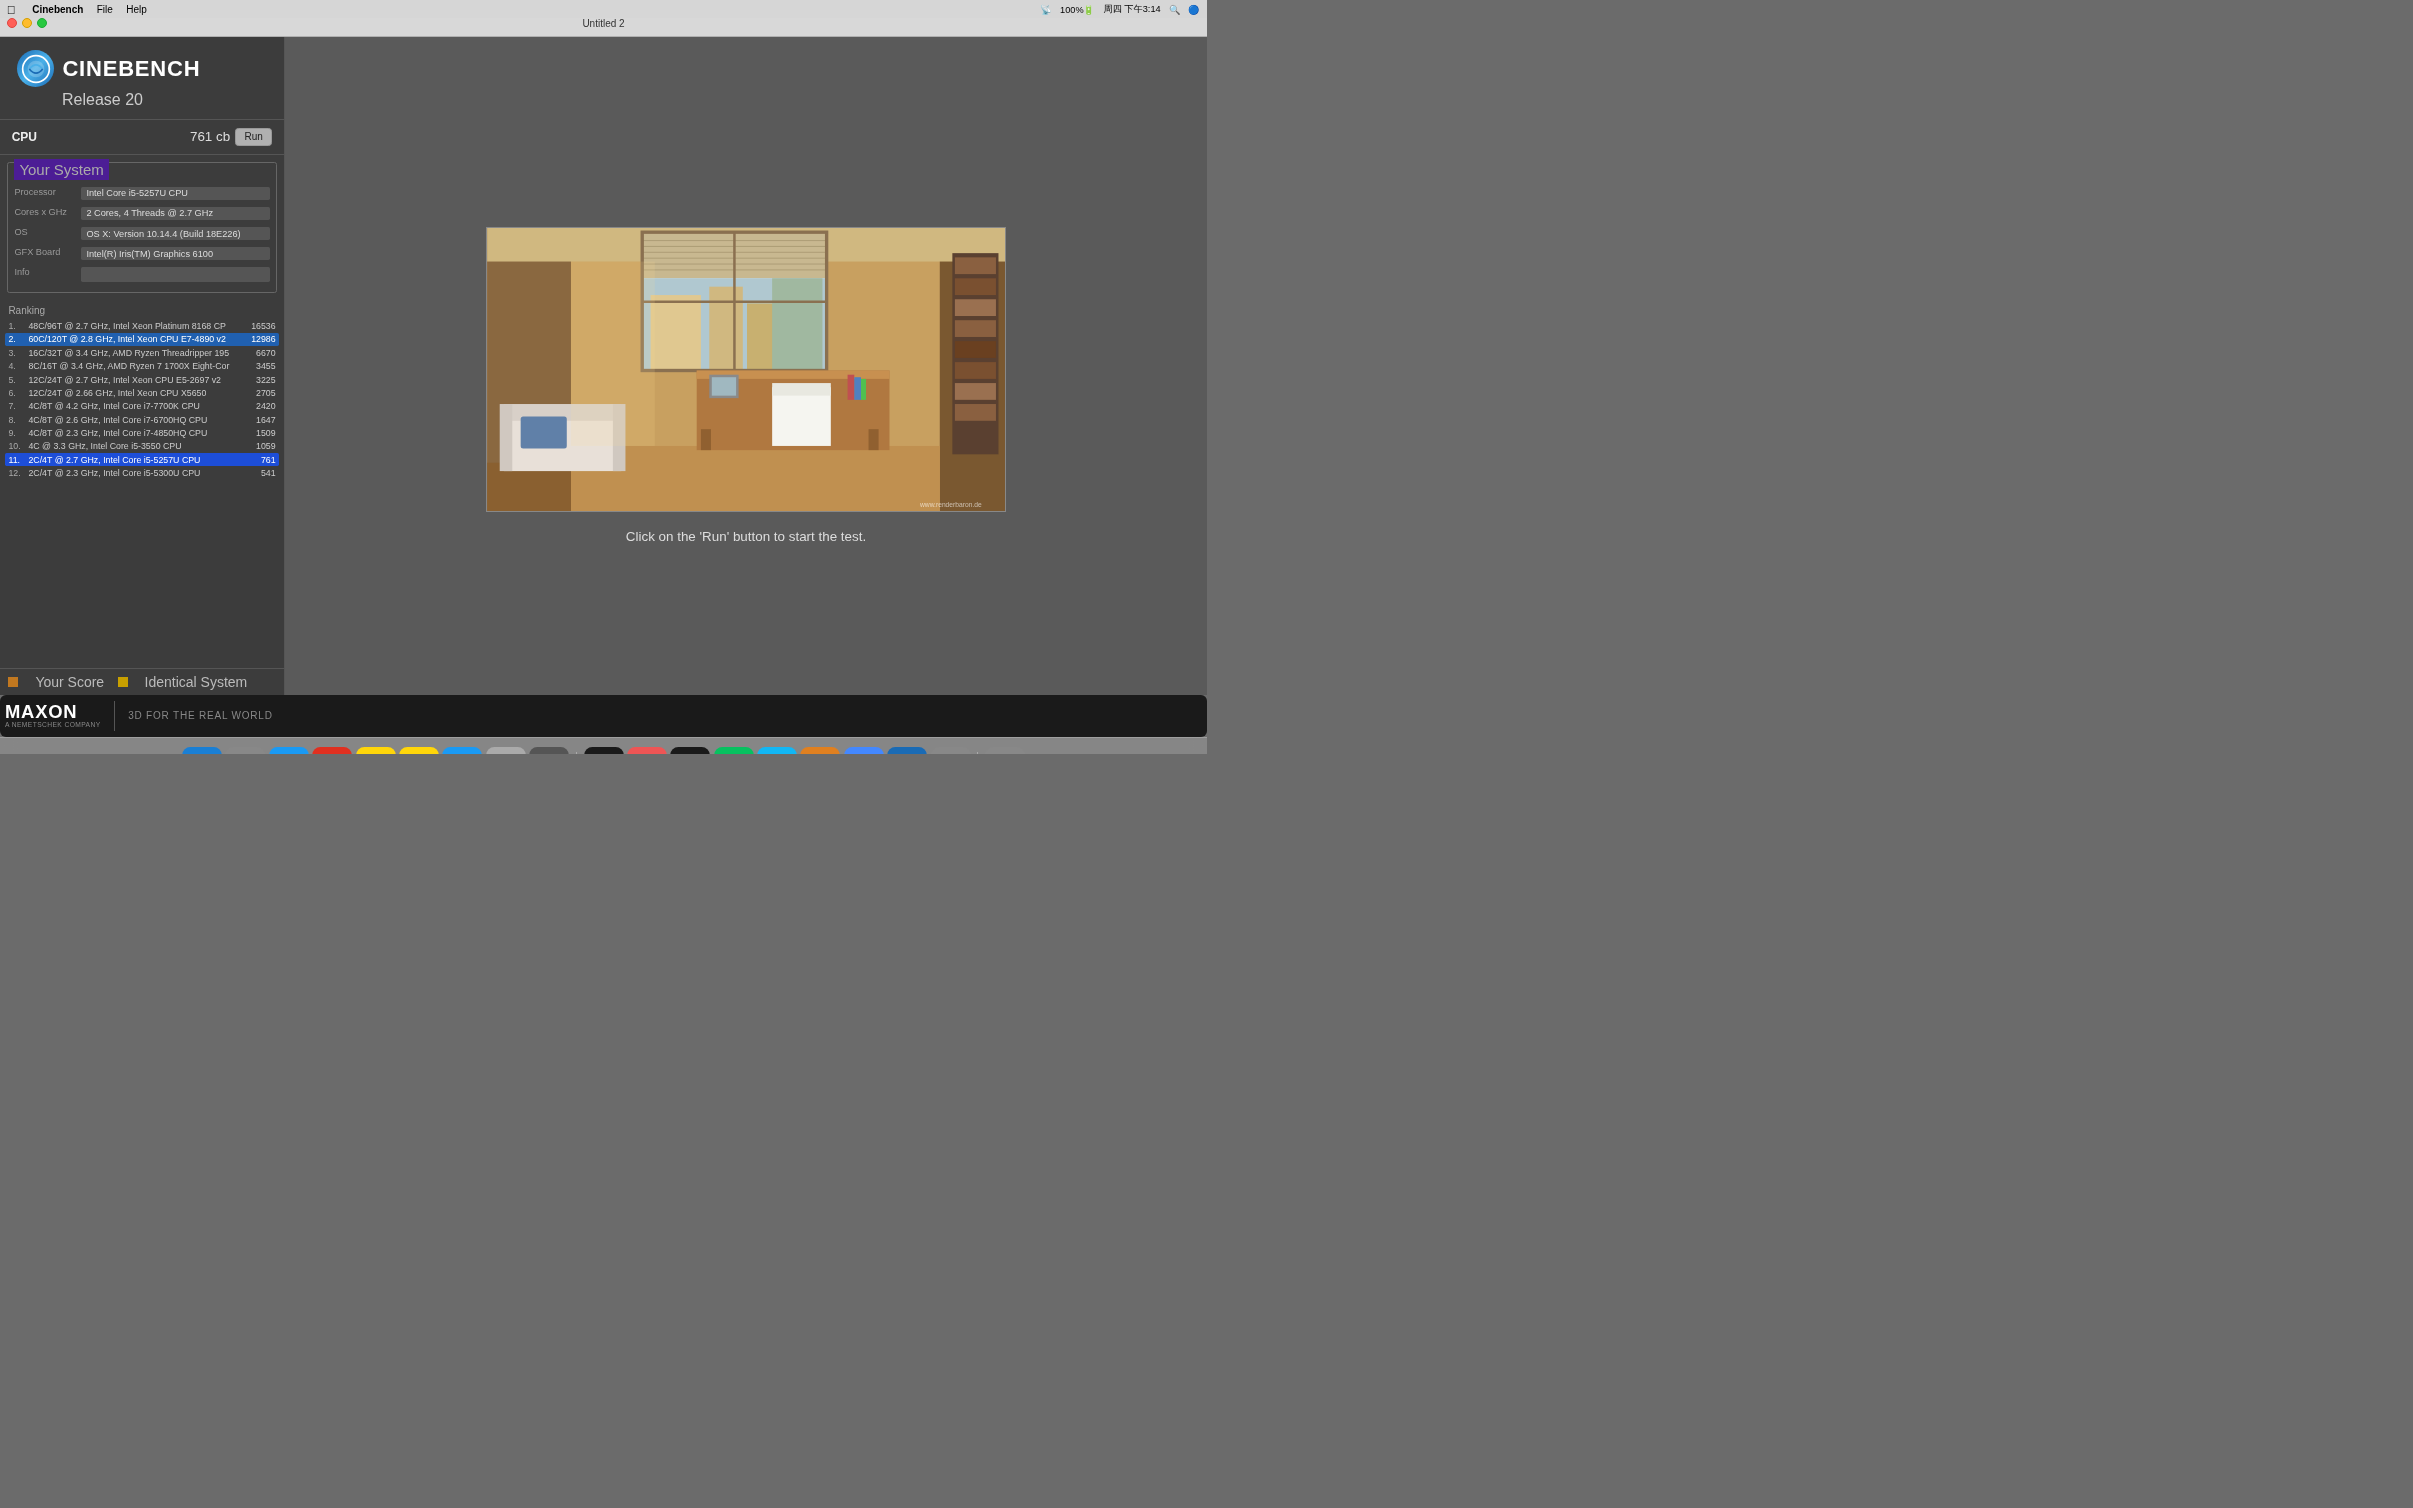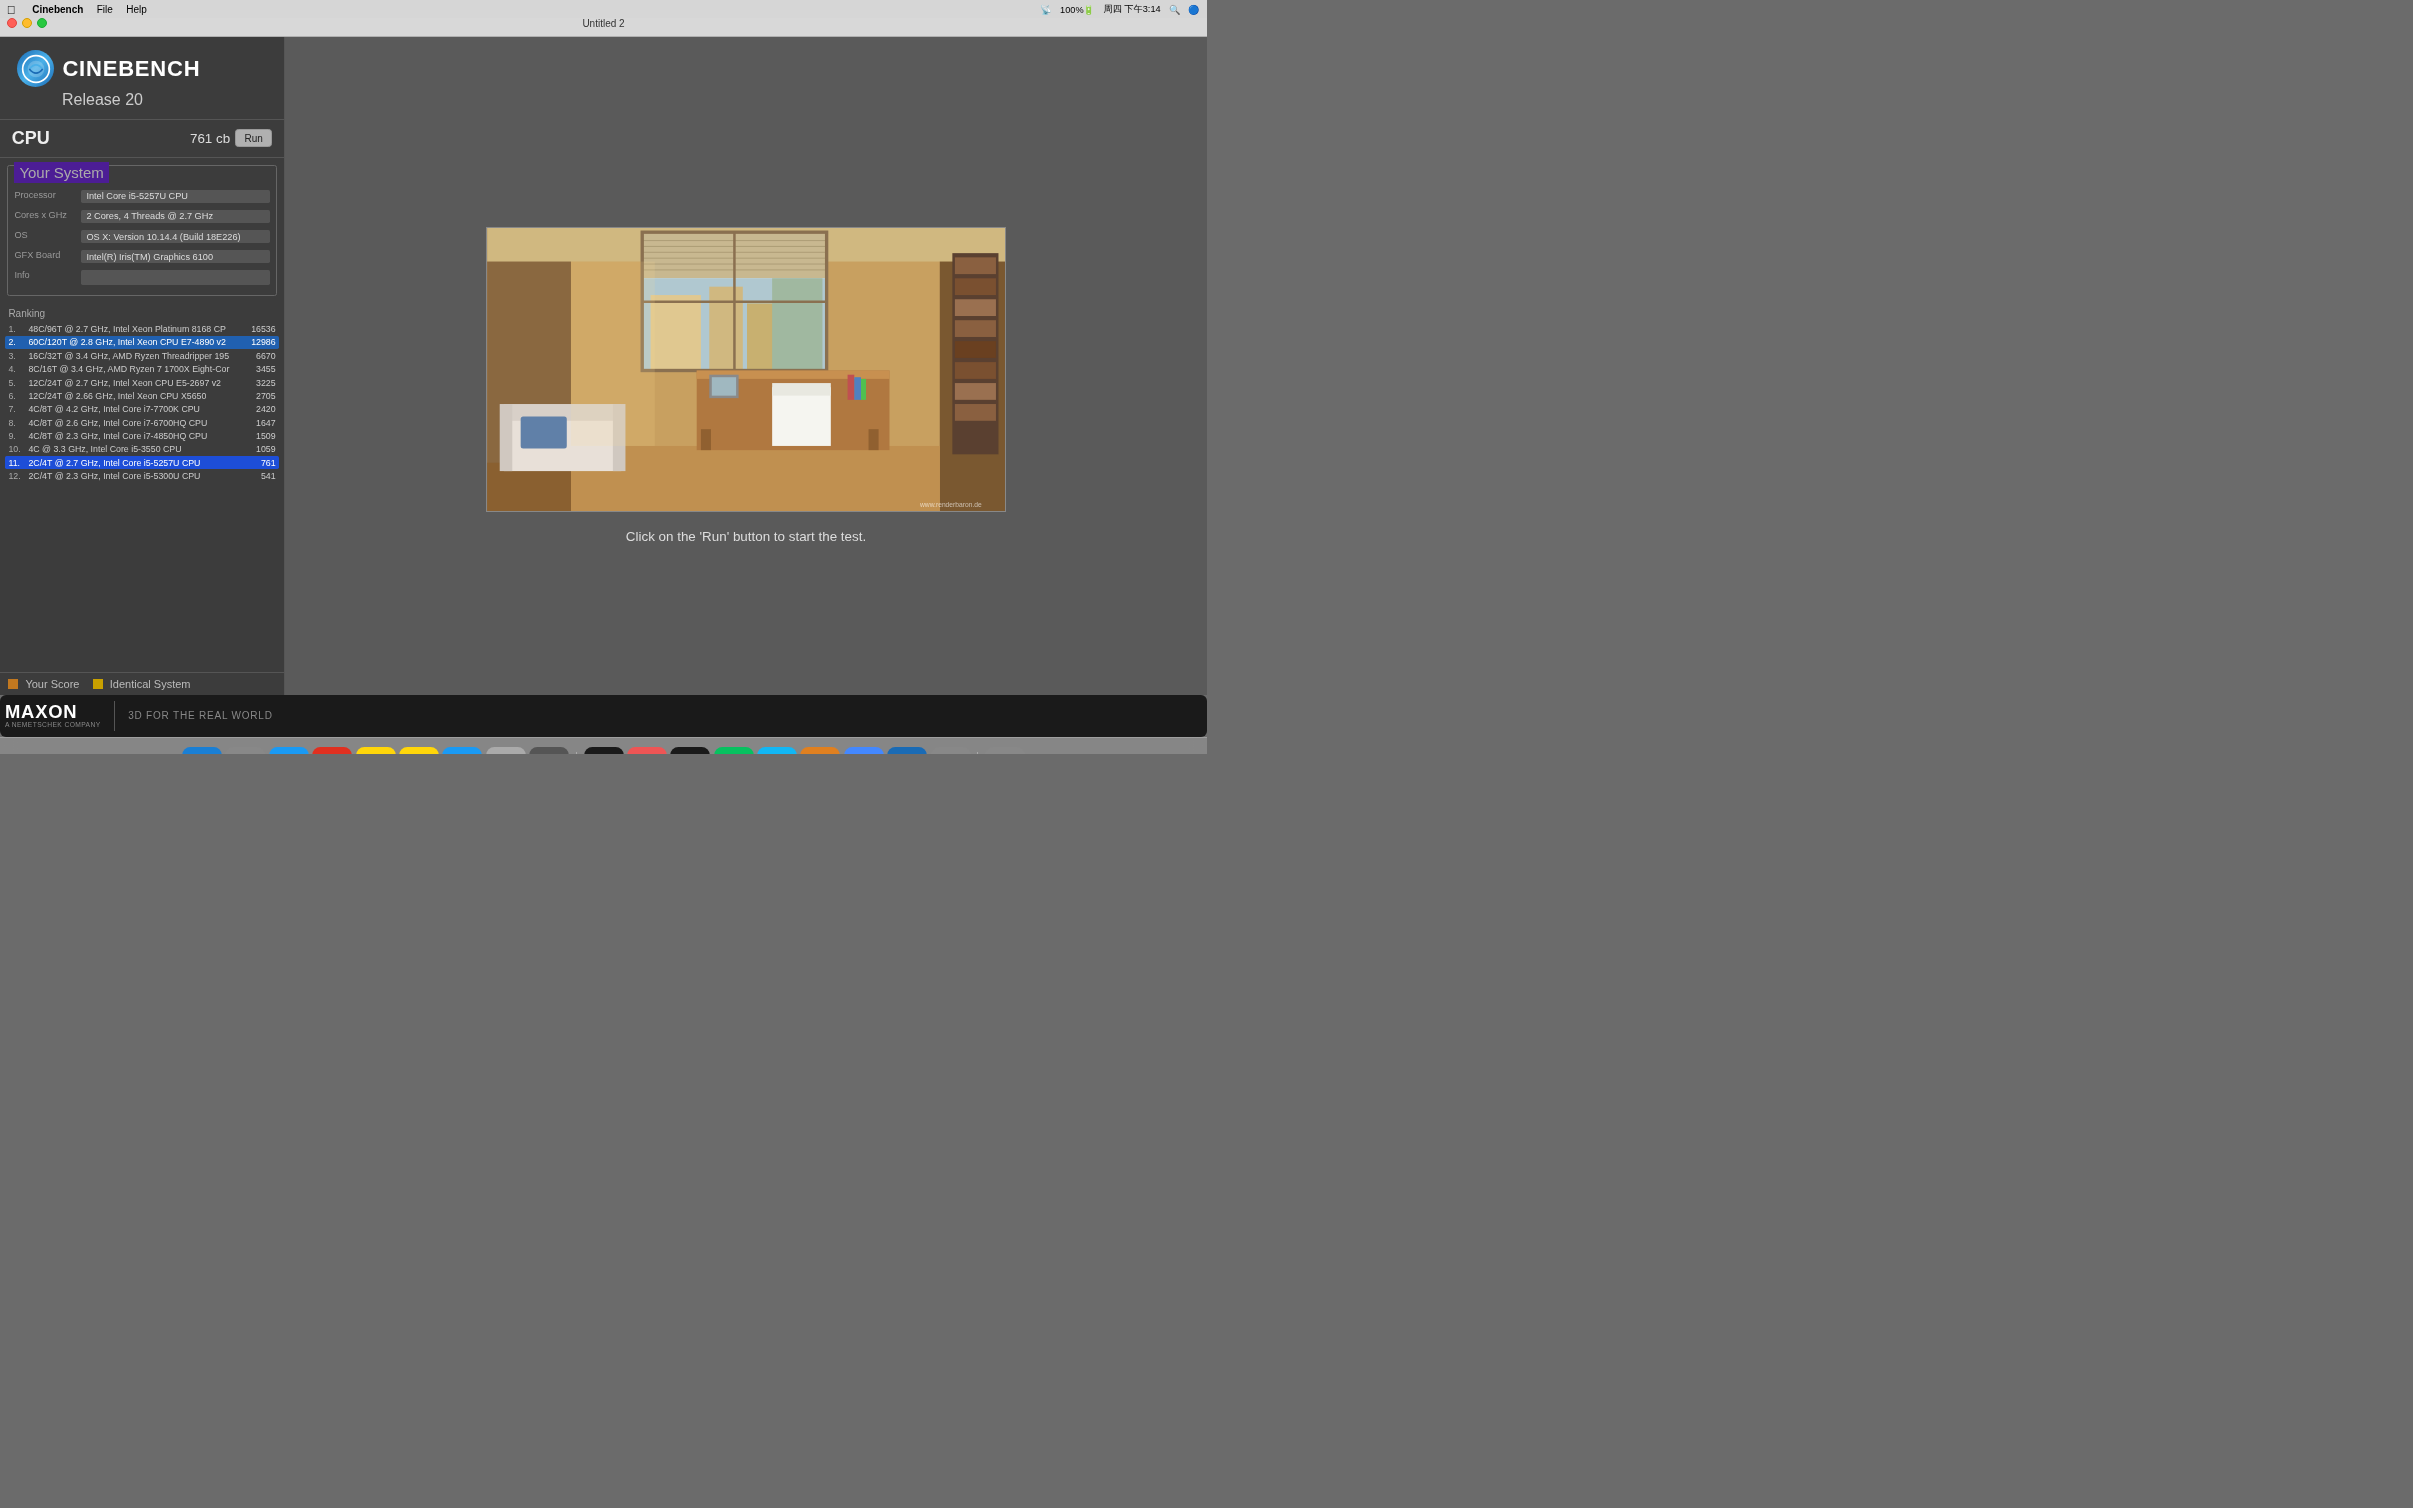--- a/index.html
+++ b/index.html
@@ -121,21 +121,21 @@
 
     
     .cpu-row {
       display: flex;
       align-items: center;
       justify-content: space-between;
       padding: 8.4px 11.7px;
       border-bottom: 0.8px solid #555;
     }
     .cpu-label {
-      font-size: 18px;
+      font-size: 12px;
       font-weight: 600;
       color: #eee;
     }
     .cpu-score-run {
       display: flex;
       align-items: center;
       gap: 5px;
       justify-content: flex-end;
     }
     .cpu-score {
@@ -247,22 +247,22 @@
     .legend-row {
       display: flex;
       align-items: center;
       padding: 5px 8.4px;
       gap: 13.4px;
       border-top: 0.8px solid #555;
     }
     .legend-item {
       display: flex;
       align-items: center;
-      gap: 7px;
-      font-size: 11px;
+      gap: 17px;
+      font-size: 14px;
       color: #bbb;
     }
     .legend-dot {
       width: 10px;
       height: 10px;
     }
 
     
     .right-panel {
       flex: 1;

